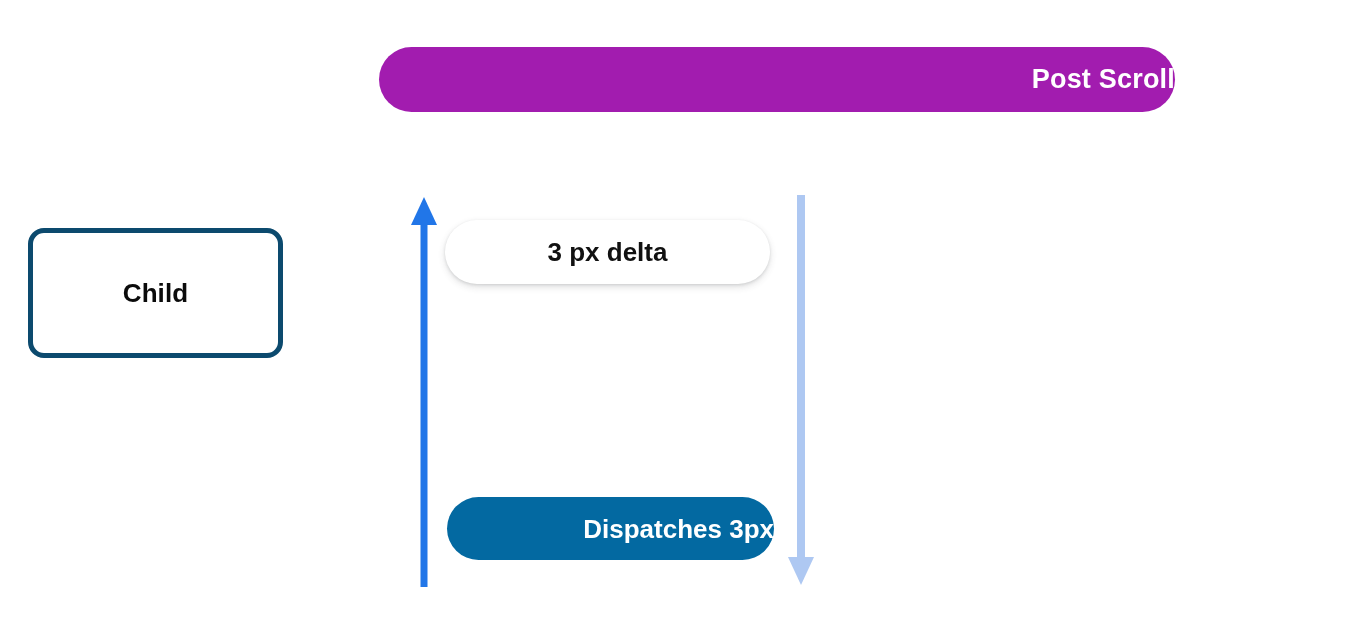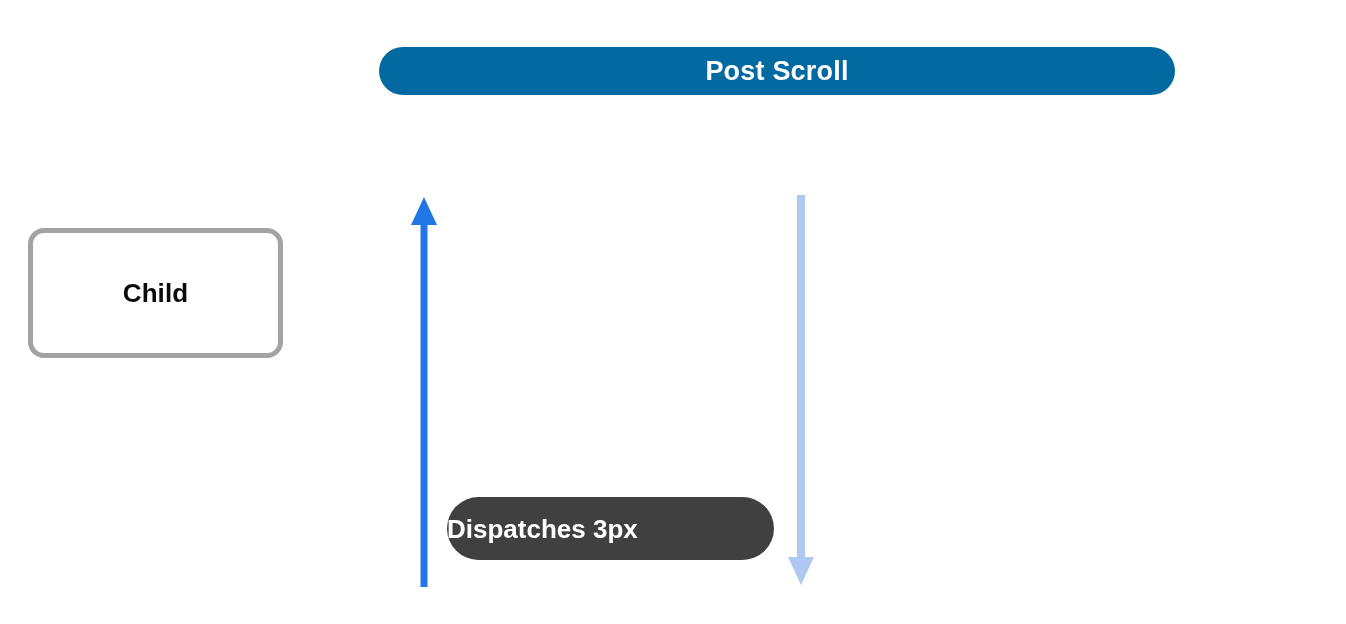--- a/index.html
+++ b/index.html
@@ -22,26 +22,26 @@
     width: 1346px;
     height: 624px;
   }
 
   
   .header-pill {
     position: absolute;
     left: 379px;
     top: 47px;
     width: 796px;
-    height: 48px;
-    background: #0369a1;
+    height: 65px;
+    background: #a21caf;
     border-radius: 34px;
     display: flex;
     align-items: center;
-    justify-content: center;
+    justify-content: flex-end;
   }
   .header-pill-label {
     color: #ffffff;
     font-size: 27px;
     font-weight: bold;
     letter-spacing: 0.2px;
     line-height: 1;
   }
 
   
@@ -69,21 +69,21 @@
     background: #2176e8;
     border-radius: 14px;
   }
   .box-filled .box-label { color: #ffffff; }
 
   .box-gap { height: 18px; }
 
   .box-outlined {
     height: 130px;
     background: #ffffff;
-    border: 5px solid #a3a3a3;
+    border: 5px solid #0c4a6e;
     border-radius: 16px;
   }
   .box-outlined .box-label { color: #0b0b0b; }
 
   
   .arrow-up {
     position: absolute;
     left: 408px;
     top: 195px;
     width: 32px;
@@ -117,25 +117,25 @@
     font-weight: bold;
     line-height: 1;
   }
 
   .dispatch-pill {
     position: absolute;
     left: 447px;
     top: 497px;
     width: 327px;
     height: 63px;
-    background: #404040;
+    background: #0369a1;
     border-radius: 32px;
     display: flex;
     align-items: center;
-    justify-content: flex-start;
+    justify-content: flex-end;
   }
   .dispatch-pill-label {
     color: #ffffff;
     font-size: 26px;
     font-weight: bold;
     line-height: 1;
   }
 </style>
 </head>
 <body>
@@ -163,18 +163,21 @@
   <svg class="arrow-up" viewBox="0 0 32 392">
     <polygon points="16,2 29,30 3,30" fill="#2176e8"></polygon>
     <rect x="12.5" y="27" width="7" height="365" fill="#2176e8"></rect>
   </svg>
 
   <svg class="arrow-down" viewBox="0 0 30 392">
     <rect x="11" y="0" width="8" height="365" fill="#aec8f2"></rect>
     <polygon points="15,390 28,362 2,362" fill="#aec8f2"></polygon>
   </svg>
 
+  <div class="delta-pill">
+    <span class="delta-pill-label">3 px delta</span>
+  </div>
 
   <div class="dispatch-pill">
     <span class="dispatch-pill-label">Dispatches 3px</span>
   </div>
 
 </div>
 
 </body></html>

